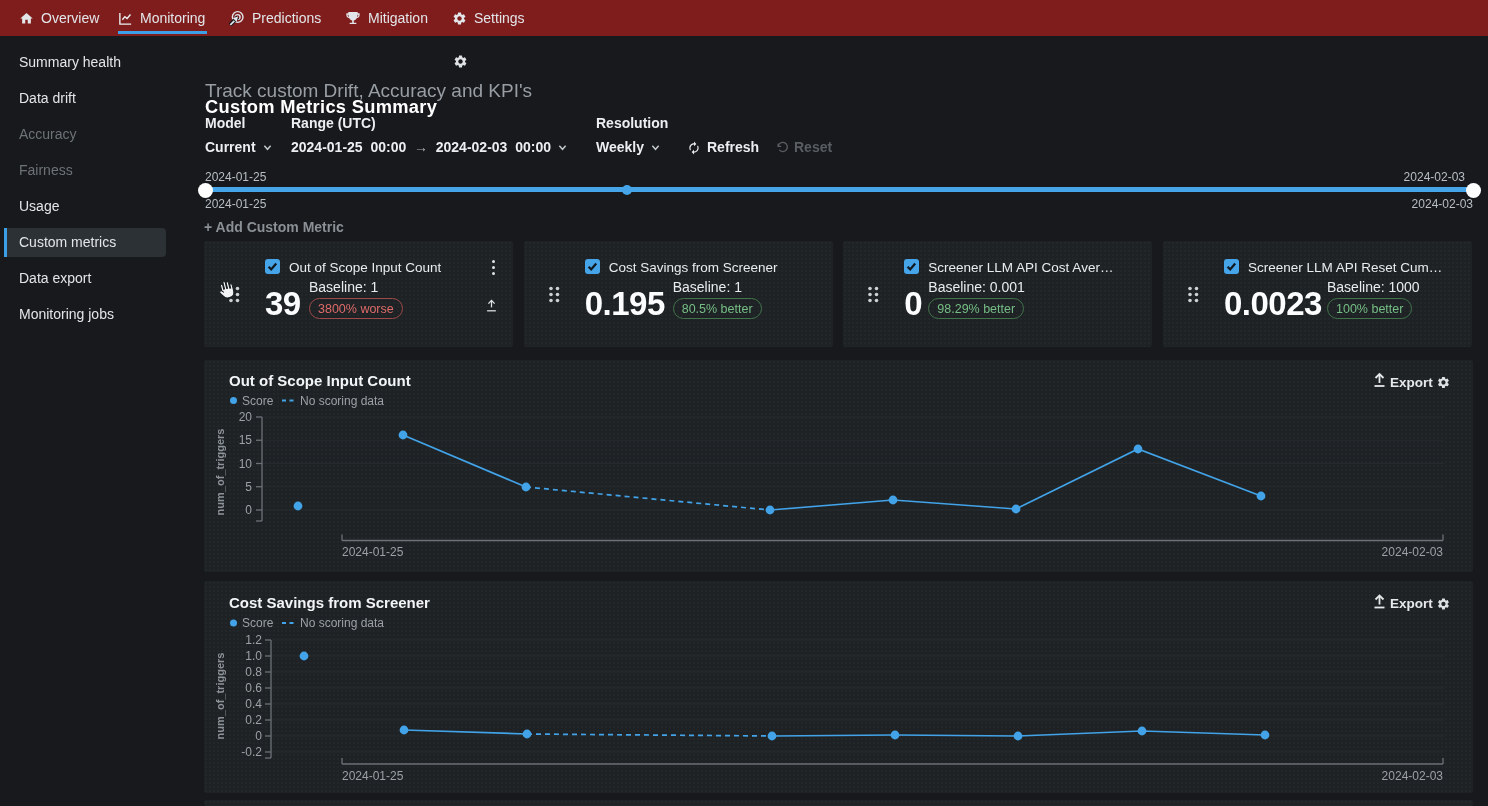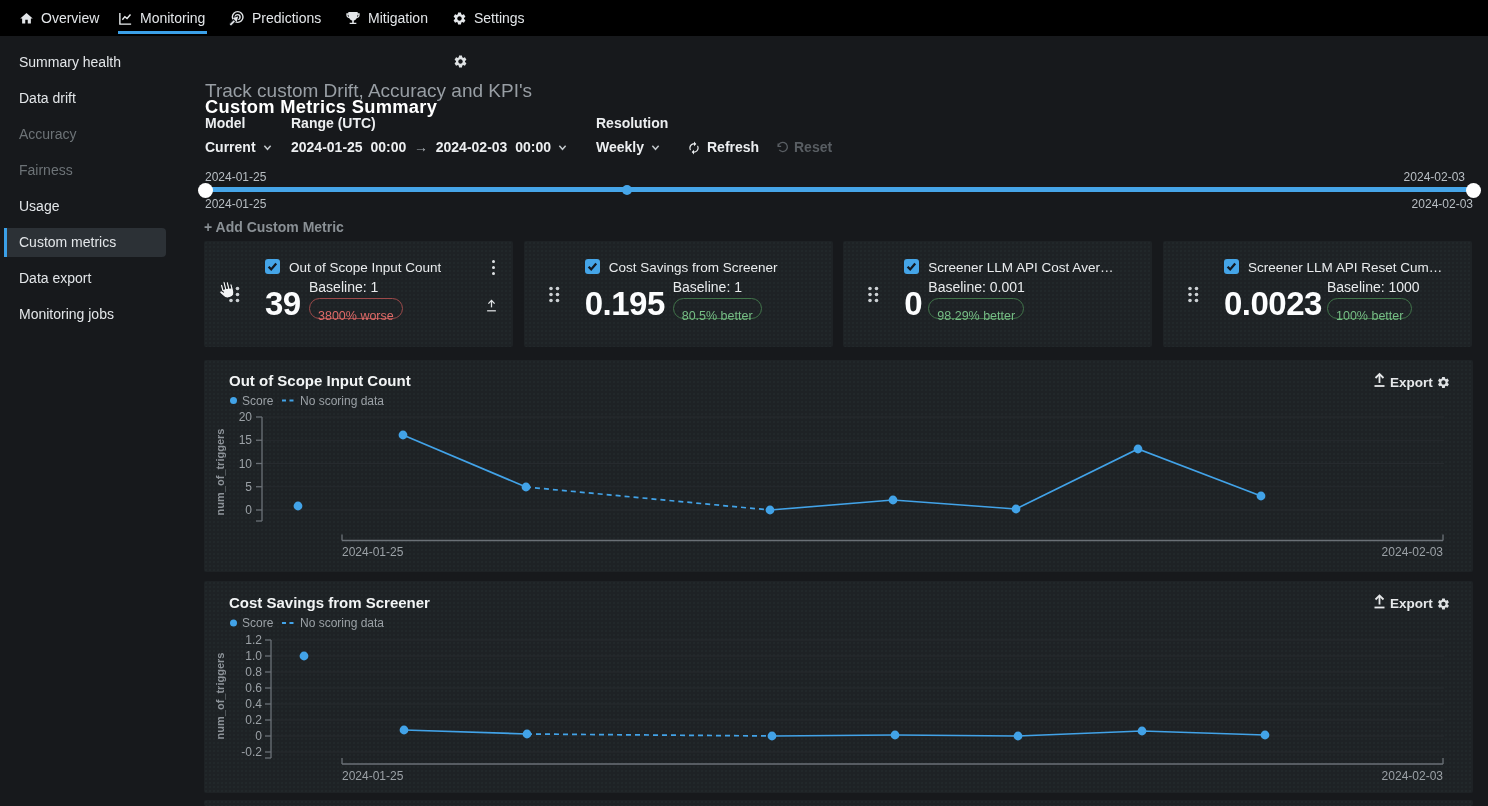--- a/index.html
+++ b/index.html
@@ -7,21 +7,21 @@
   body {
     background:#17191c;
     font-family:"Liberation Sans", sans-serif;
     color:#e8eaed;
     position:relative;
   }
   .abs { position:absolute; }
   
   .topnav {
     position:absolute; left:0; top:0; width:1488px; height:36px;
-    background:#000000;
+    background:#7f1d1d;
   }
   .navitem { position:absolute; top:0; height:36px; display:flex; align-items:center; gap:7px;
     font-size:14px; color:#e3e6e9; }
   .navitem svg { display:block; }
   .nav-underline { position:absolute; left:118px; top:31px; width:89px; height:3px; background:#3ba0e8; }
   
   .sideitem { position:absolute; left:19px; font-size:14px; color:#e3e6e9; line-height:17px; }
   .sideitem.dim { color:#6d7377; }
   .side-active { position:absolute; left:4px; top:228px; width:162px; height:29px;
     background:#2c3136; border-radius:0 4px 4px 0; }
@@ -43,21 +43,21 @@
   .card { position:absolute; top:241px; width:309px; height:106px; background-color:#1e2225;
     background-image:radial-gradient(circle, rgba(95,130,118,0.06) 1px, transparent 1.4px);
     background-size:4px 4px; border-radius:2px; }
   .card .dots { position:absolute; left:24px; top:44px; }
   .card .cb { position:absolute; left:61px; top:18px; width:15px; height:15px; border-radius:3px; background:#45a5e8; }
   .card .cb svg { position:absolute; left:1px; top:1px; }
   .card .ctitle { position:absolute; left:85px; top:18.5px; font-size:13.5px; color:#e9ebed; white-space:nowrap; max-width:218px; overflow:hidden; }
   .card .num { position:absolute; left:61px; top:41px; font-size:33px; color:#fcfdfe; line-height:44px; letter-spacing:-0.5px; font-weight:bold;}
   .card .rcol { position:absolute; top:38px; }
   .card .bl { font-size:14px; color:#e9ebed; line-height:17px; }
-  .pill { display:inline-block; margin-top:1.5px; height:21px; line-height:19px; padding:8px 8px; border-radius:10.5px; font-size:12.5px; border:1px solid; }
+  .pill { display:inline-block; margin-top:1.5px; height:21px; line-height:19px; padding:1px 8px; border-radius:10.5px; font-size:12.5px; border:1px solid; }
   .pill.bad { color:#dd6b68; border-color:#9d4a4a; }
   .pill.good { color:#76bd85; border-color:#41744a; }
   .kebab { position:absolute; left:288px; top:19px; width:3px; }
   .kebab i { display:block; width:3.4px; height:3.4px; border-radius:50%; background:#dfe2e4; margin-bottom:2.6px;}
   
   .panel { position:absolute; left:204px; width:1269px; background-color:#1e2225;
     background-image:radial-gradient(circle, rgba(95,130,118,0.06) 1px, transparent 1.4px);
     background-size:4px 4px; border-radius:2px; }
 </style>
 </head>

